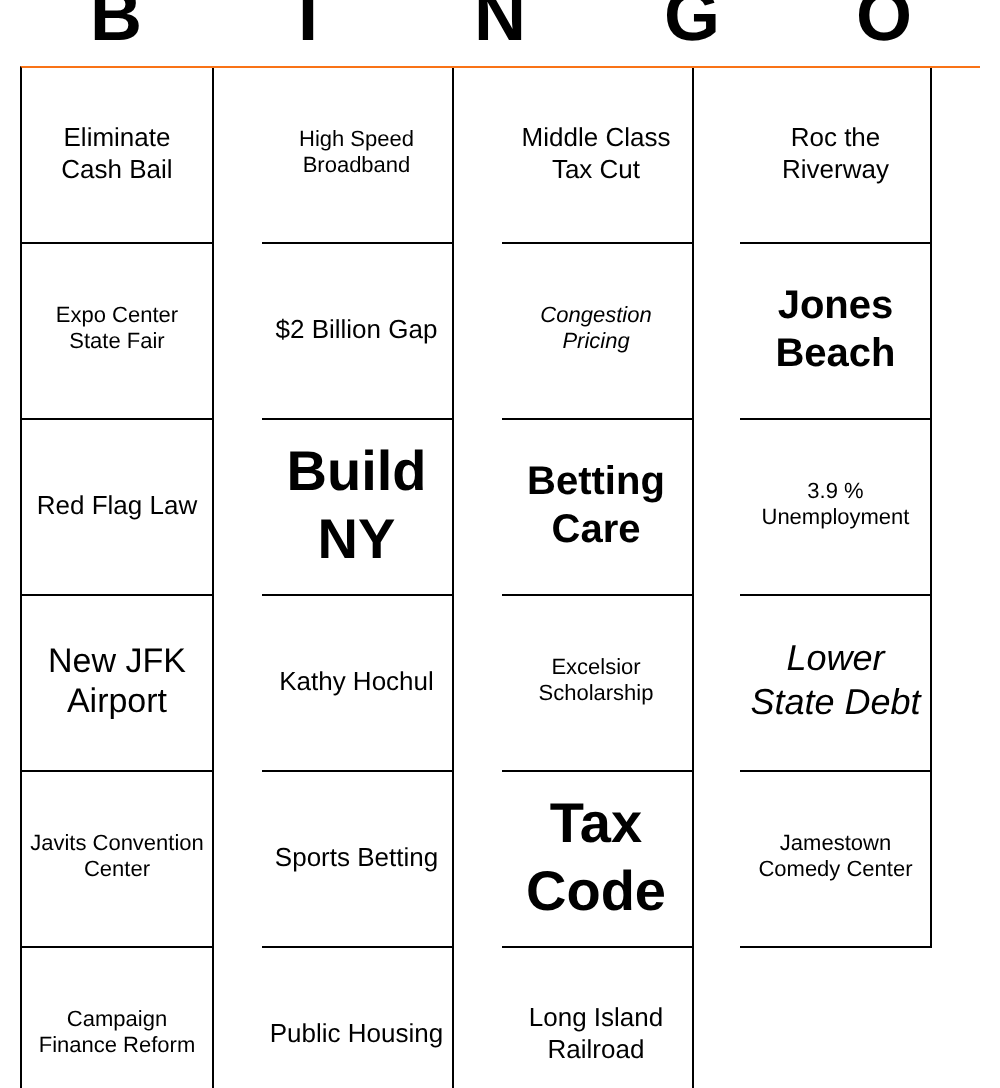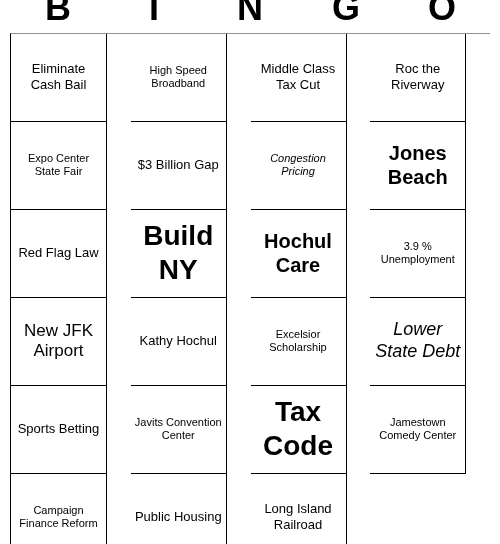--- a/index.html
+++ b/index.html
@@ -69,32 +69,32 @@
     <div class="bingo-letter">N</div>
     <div class="bingo-letter">G</div>
     <div class="bingo-letter">O</div>
   </div>
   <div class="bingo-grid">
   <div class="bingo-cell" style="font-size: 13px;">Eliminate Cash Bail</div>
       <div class="bingo-cell" style="font-size: 11px;">High Speed Broadband</div>
       <div class="bingo-cell" style="font-size: 13px;">Middle Class Tax Cut</div>
       <div class="bingo-cell" style="font-size: 13px;">Roc the Riverway</div>
       <div class="bingo-cell" style="font-size: 11px;">Expo Center State Fair</div>
-      <div class="bingo-cell" style="font-size: 13px;">$3 Billion Gap</div>
+      <div class="bingo-cell" style="font-size: 13px;">$2 Billion Gap</div>
       <div class="bingo-cell" style="font-size: 11px; font-style: italic;">Congestion Pricing</div>
       <div class="bingo-cell" style="font-size: 20px; font-weight: bold;">Jones Beach</div>
       <div class="bingo-cell" style="font-size: 13px;">Red Flag Law</div>
       <div class="bingo-cell" style="font-size: 28px; font-weight: bold; text-align: center;">Build NY</div>
-      <div class="bingo-cell" style="font-size: 20px; font-weight: bold;">Hochul Care</div>
+      <div class="bingo-cell" style="font-size: 20px; font-weight: bold;">Betting Care</div>
       <div class="bingo-cell" style="font-size: 11px;">3.9 % Unemployment</div>
       <div class="bingo-cell" style="font-size: 17px;">New JFK Airport</div>
       <div class="bingo-cell" style="font-size: 13px;">Kathy Hochul</div>
       <div class="bingo-cell" style="font-size: 11px;">Excelsior Scholarship</div>
       <div class="bingo-cell" style="font-size: 18px; font-style: italic;">Lower State Debt</div>
+      <div class="bingo-cell" style="font-size: 11px;">Javits Convention Center</div>
       <div class="bingo-cell" style="font-size: 13px;">Sports Betting</div>
-      <div class="bingo-cell" style="font-size: 11px;">Javits Convention Center</div>
       <div class="bingo-cell" style="font-size: 28px; font-weight: bold;">Tax Code</div>
       <div class="bingo-cell" style="font-size: 11px;">Jamestown Comedy Center</div>
       <div class="bingo-cell" style="font-size: 11px;">Campaign Finance Reform</div>
       <div class="bingo-cell" style="font-size: 13px;">Public Housing</div>
       <div class="bingo-cell" style="font-size: 13px;">Long Island Railroad</div>
     </div>
 </div>
 
 </body></html>

